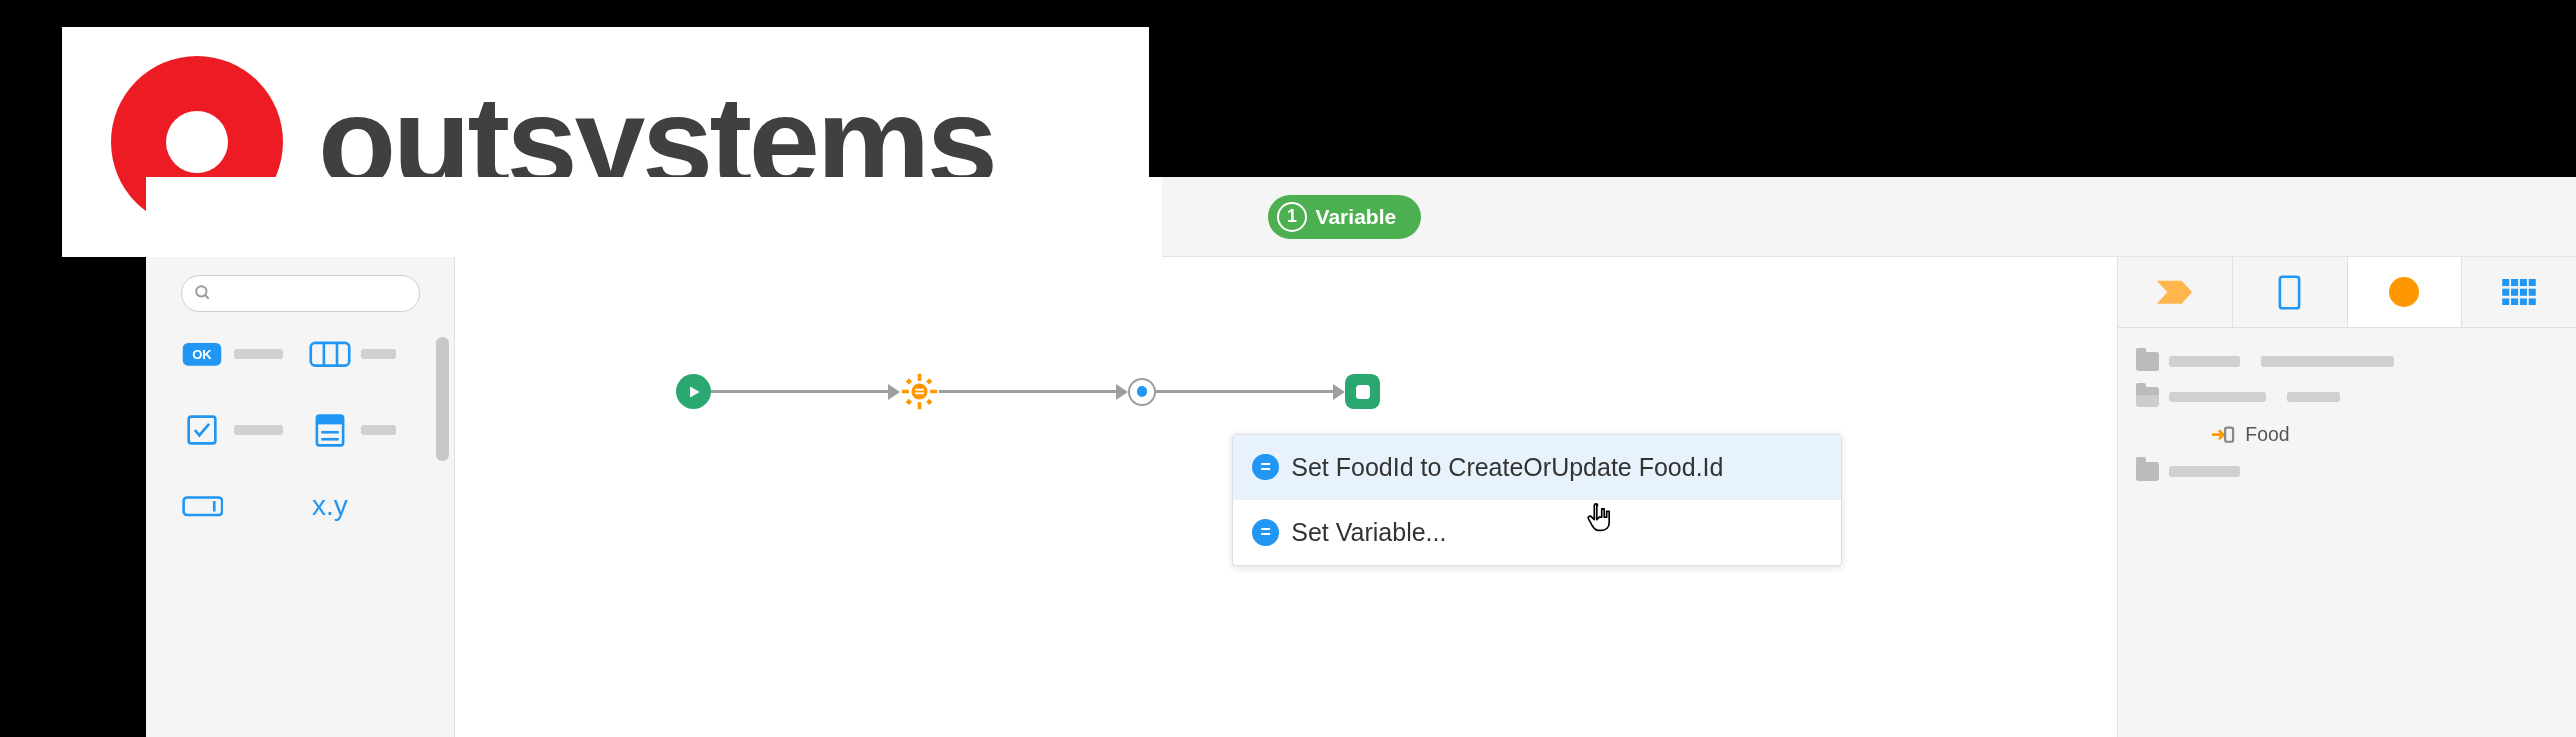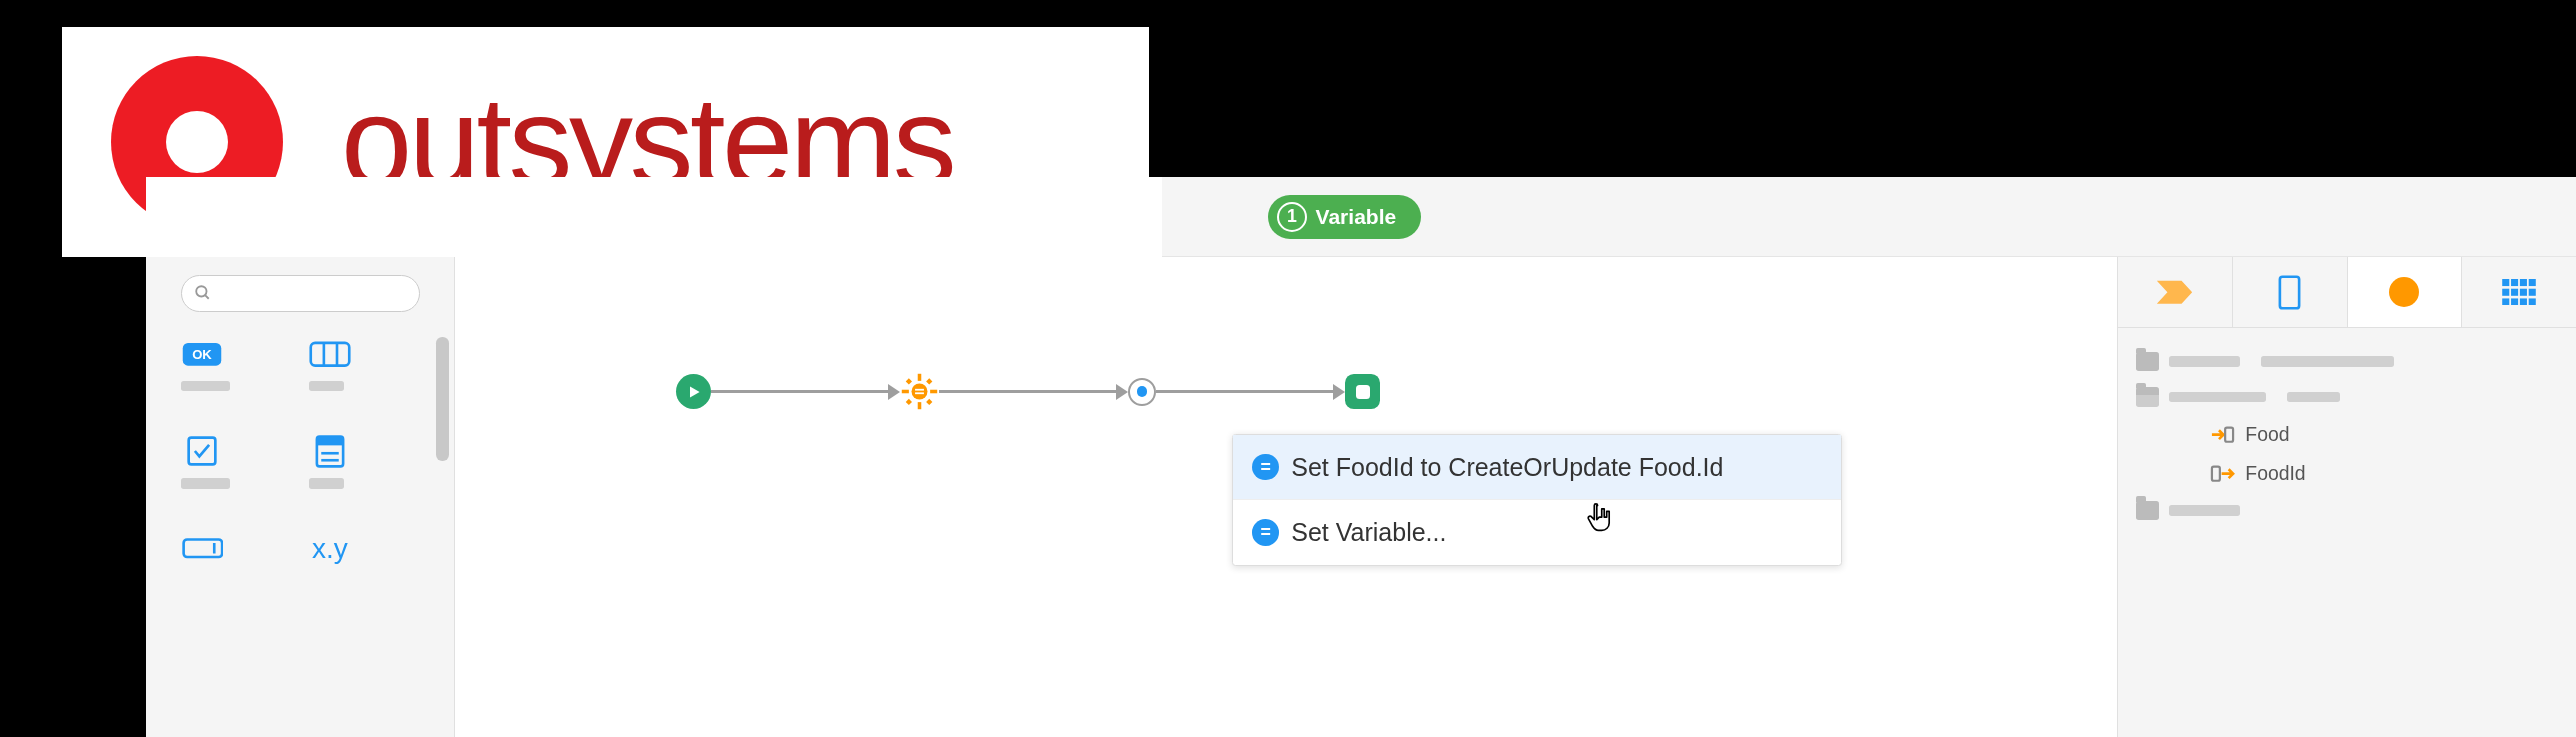--- a/index.html
+++ b/index.html
@@ -35,24 +35,23 @@
   }
   .logo-ring::after {
     content: "";
     width: 62px;
     height: 62px;
     border-radius: 50%;
     background: #fff;
   }
   .logo-text {
     font-size: 128px;
-    font-weight: 400;
-    color: #b91c1c;
+    font-weight: 700;
+    color: #404040;
     letter-spacing: -3.5px;
-    margin-left: 23px;
   }
   .app {
     position: absolute;
     top: 177px;
     left: 146px;
     right: 0;
     bottom: 0;
     background: #fff;
   }
   .publish-bar {
@@ -112,22 +111,21 @@
     font-size: 19.4px;
   }
   .tool-grid {
     display: grid;
     grid-template-columns: 1fr 1fr;
     gap: 44px 17.7px;
     padding: 0 35px;
   }
   .tool {
     display: flex;
-    flex-direction: column;
-    align-items: flex-start;
+    align-items: center;
     gap: 10.6px;
   }
   .tool-icon {
     width: 42px;
     height: 32px;
     display: flex;
     align-items: center;
     justify-content: center;
   }
   .tool-label {
@@ -507,27 +505,20 @@
         <div class="tree-label-ph" style="width:97px"></div>
         <div class="tree-label-ph" style="width:53px;margin-left:10.6px"></div>
       </div>
       <div class="tree-row" style="padding-left:74px">
         <svg width="25" height="19.4" viewBox="0 0 28 22">
             <path d="M2 11 H14 M10 6 L15 11 L10 16" stroke="#FF9800" stroke-width="3" fill="none"></path>
             <rect x="17" y="3" width="9" height="16" rx="2" fill="none" stroke="#888" stroke-width="2.5"></rect>
           </svg>
         <span>Food</span>
       </div>
-      <div class="tree-row" style="padding-left:74px">
-        <svg width="25" height="19.4" viewBox="0 0 28 22">
-            <rect x="2" y="3" width="9" height="16" rx="2" fill="none" stroke="#888" stroke-width="2.5"></rect>
-            <path d="M13 11 H25 M21 6 L26 11 L21 16" stroke="#FF9800" stroke-width="3" fill="none"></path>
-          </svg>
-        <span>FoodId</span>
-      </div>
       <div class="tree-row">
         <div class="folder-icon"></div>
         <div class="tree-label-ph" style="width:71px"></div>
       </div>
     </div>
   </div>
 
 </div>
 
 

